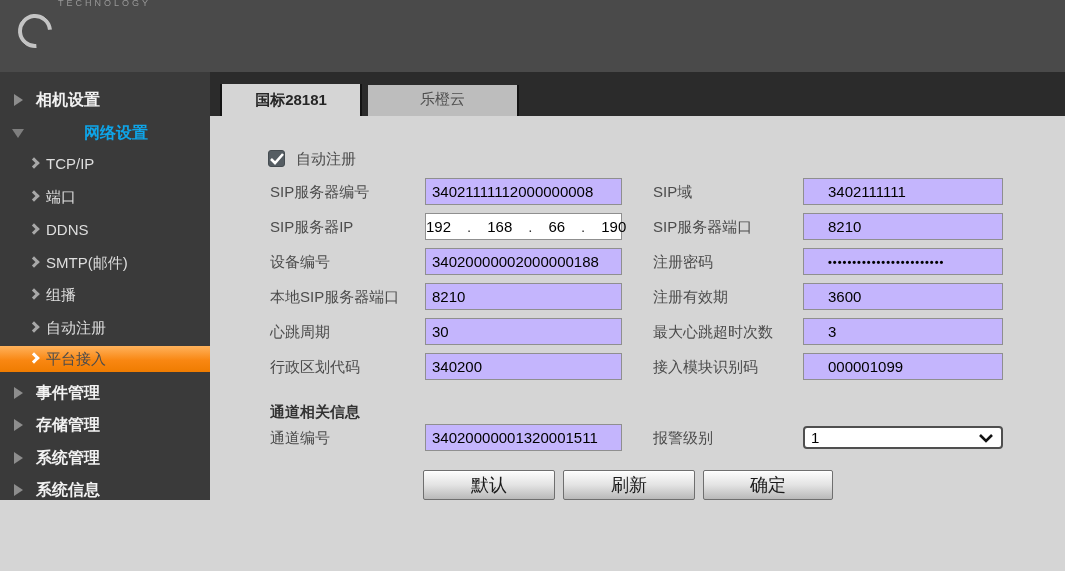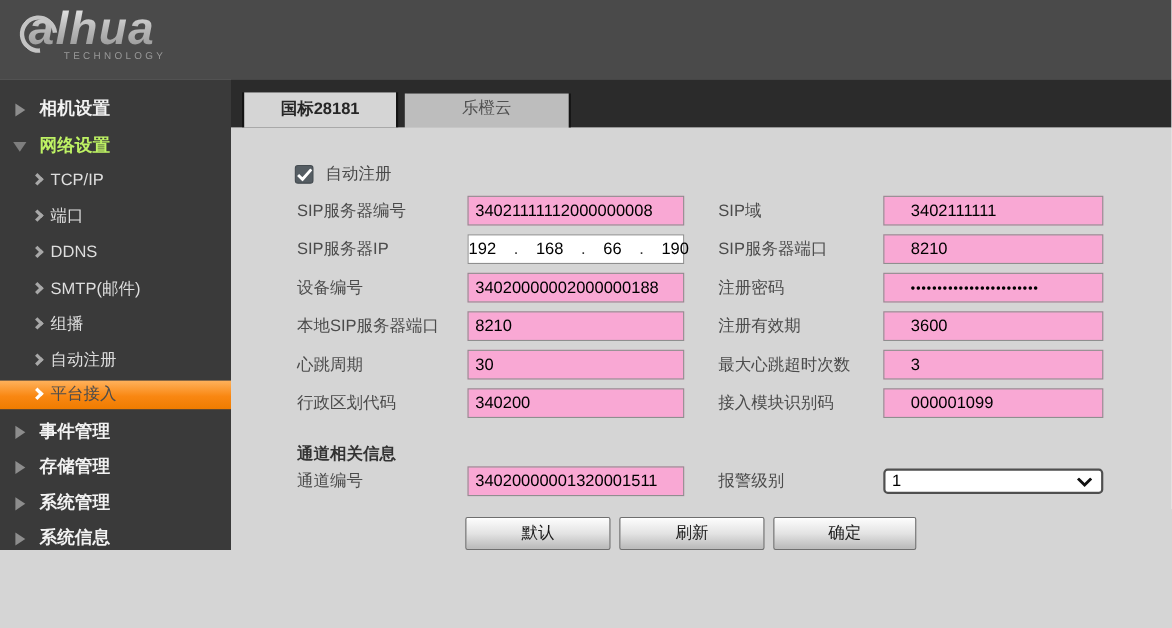--- a/index.html
+++ b/index.html
@@ -16,21 +16,21 @@
                position:relative; padding-left:8px; }
   .logo-ring { position:absolute; left:0px; top:12px; width:34px; height:34px; border:4px solid #c4c4c4;
                border-radius:50%; border-right-color:transparent; transform:rotate(40deg); }
   .logo-sub { font-size:9px; letter-spacing:3px; color:#989898; margin-left:40px; margin-top:-4px; }
 
   
   .sidebar { position:absolute; left:0; top:72px; width:210px; height:428px; background:#3a3a3a; }
   .side-item { position:absolute; left:0; width:210px; height:26px; line-height:26px; cursor:pointer; }
   .side-item .txt { position:absolute; top:0; }
   .group .txt { left:36px; font-size:16px; font-weight:bold; color:#f2f2f2; }
-  .group.dim .txt { color:#bef264; }
+  .group.dim .txt { color:#0ea5e9;margin-left:48px; }
   .sub .txt { left:46px; font-size:15px; color:#dedede; font-weight:normal; }
   .tri-right { position:absolute; left:14px; top:7px; width:0; height:0;
                border-left:9px solid #8d8d8d; border-top:6px solid transparent; border-bottom:6px solid transparent; }
   .tri-down  { position:absolute; left:12px; top:9px; width:0; height:0;
                border-top:9px solid #7e7e7e; border-left:6px solid transparent; border-right:6px solid transparent; }
   .chev { position:absolute; left:30px; top:8px; width:8px; height:8px;
           border-top:3px solid #a8a8a8; border-right:3px solid #a8a8a8; transform:rotate(45deg); }
   .side-item.selected { background:linear-gradient(180deg,#ffb25c 0%,#f98712 55%,#ef7c00 100%); }
   .side-item.selected .txt { color:#4c4c4c; }
   .side-item.selected .chev { border-color:#ffffff; }
@@ -39,21 +39,21 @@
   .tabstrip { position:absolute; left:210px; top:72px; width:855px; height:44px; background:#2b2b2b; }
   .tab { position:absolute; text-align:center; cursor:pointer; font-size:15px; }
   .tab.active { left:12px; top:12px; width:138px; height:32px; line-height:32px;
                 background:#d5d5d5; font-weight:bold; color:#262626; box-shadow:-2px 0 0 #141414,2px 0 0 #141414; }
   .tab.inactive { left:158px; top:13px; width:149px; height:39px; line-height:27px;
                   background:#bdbdbd; color:#4f4f4f; box-shadow:2px 0 0 #141414; }
 
   
   .content { position:absolute; left:210px; top:116px; width:855px; height:455px; background:#d5d5d5; }
   .f-label { position:absolute; font-size:15px; color:#4c4c4c; height:27px; line-height:27px; white-space:nowrap; }
-  .f-input { position:absolute; height:27px; border:1px solid #8f8f8f; background:#f9a8d4; color:#000;
+  .f-input { position:absolute; height:27px; border:1px solid #8f8f8f; background:#c4b5fd; color:#000;
              font-size:15px; padding:0 6px; font-family:"Liberation Sans","DejaVu Sans",sans-serif; }
   .w-left  { left:215px; width:197px; }
   .w-right { left:593px; width:200px;padding-left:24px; }
   .pwd { font-size:11px; letter-spacing:1px; font-weight:bold; }
 
   .ip-box { position:absolute; left:215px; width:197px; height:27px; border:1px solid #8f8f8f; background:#fff;
             display:flex; align-items:center; justify-content:space-evenly; font-size:15px; color:#000; }
   .ip-box .dot { color:#333; }
 
   .checkbox { position:absolute; left:58px; top:34px; width:17px; height:17px; background:#555d63;
@@ -63,35 +63,35 @@
 
   .section-hd { position:absolute; left:60px; top:287px; font-size:15px; font-weight:bold; color:#333; }
 
   .selectbox { position:absolute; left:593px; top:310px; width:200px; height:23px; background:#fff;
                border:2px solid #4f4f4f; border-radius:4px; cursor:pointer;
                display:flex; align-items:center; padding:0 6px; font-size:15px; color:#000; }
   .selectbox .sel-chev { position:absolute; right:8px; top:6px; }
 
   .btn { position:absolute; top:354px; height:30px; border:1px solid #6f6f6f; border-radius:2px;
          background:linear-gradient(180deg,#fdfdfd 0%,#e3e3e3 50%,#b9b9b9 100%);
-         box-shadow:inset 0 1px 0 #ffffff; font-size:15px; color:#1a1a1a; text-align:center; line-height:28px;
+         box-shadow:inset 0 1px 0 #ffffff; font-size:18px; color:#1a1a1a; text-align:center; line-height:28px;
          cursor:pointer; }
   .btn-default { left:213px; width:132px; }
   .btn-refresh { left:353px; width:132px; }
   .btn-ok      { left:493px; width:130px; }
 </style>
 </head>
 <body>
 
 <div id="root">
 
   <div class="header">
     <div class="logo">
       <div class="logo-word">
-        <span class="logo-ring"></span><span>alhua</span>
+        <span class="logo-ring"></span>
       </div>
       <div class="logo-sub">TECHNOLOGY</div>
     </div>
   </div>
 
   <div class="sidebar">
     <div class="side-item group" style="top:15px;">
       <span class="tri-right"></span>
       <span class="txt">相机设置</span>
     </div>

